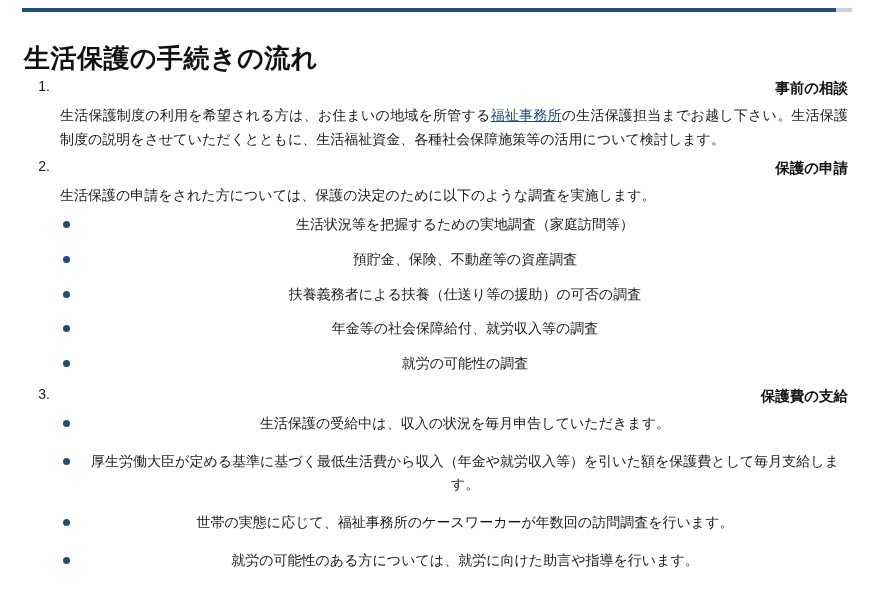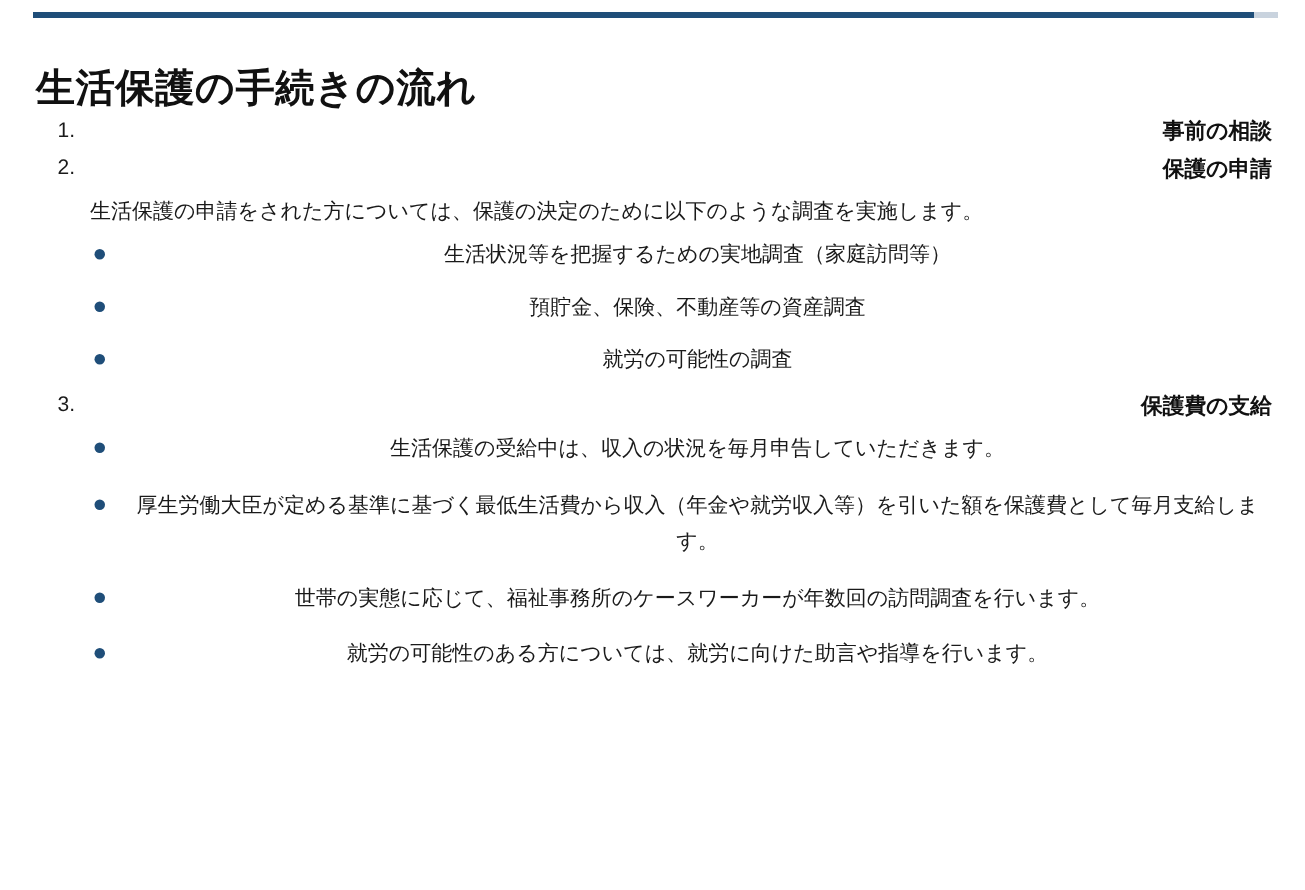--- a/index.html
+++ b/index.html
@@ -133,29 +133,32 @@
   <div class="top-rule-tail"></div>
 
   <h1 class="title">生活保護の手続きの流れ</h1>
 
   <div class="content">
     <ol class="steps">
 
       <li class="step">
         <span class="step-num">1.</span>
         <div class="step-heading">事前の相談</div>
+        <p class="step-body"><span>生活保護制度の利用を希望される方は、お住まいの地域を所管する</span><a class="link" href="#">福祉事務所</a><span>の生活保護担当までお越し下さい。生活保護制度の説明をさせていただくとともに、生活福祉資金、各種社会保障施策等の活用について検討します。</span></p>
       </li>
 
       <li class="step">
         <span class="step-num">2.</span>
         <div class="step-heading">保護の申請</div>
         <p class="step-body">生活保護の申請をされた方については、保護の決定のために以下のような調査を実施します。</p>
         <ul class="bullets">
           <li><span class="dot"></span><span>生活状況等を把握するための実地調査（家庭訪問等）</span></li>
           <li><span class="dot"></span><span>預貯金、保険、不動産等の資産調査</span></li>
+          <li><span class="dot"></span><span>扶養義務者による扶養（仕送り等の援助）の可否の調査</span></li>
+          <li><span class="dot"></span><span>年金等の社会保障給付、就労収入等の調査</span></li>
           <li><span class="dot"></span><span>就労の可能性の調査</span></li>
         </ul>
       </li>
 
       <li class="step step3">
         <span class="step-num">3.</span>
         <div class="step-heading">保護費の支給</div>
         <ul class="bullets">
           <li><span class="dot"></span><span>生活保護の受給中は、収入の状況を毎月申告していただきます。</span></li>
           <li><span class="dot"></span><span>厚生労働大臣が定める基準に基づく最低生活費から収入（年金や就労収入等）を引いた額を保護費として毎月支給します。</span></li>

